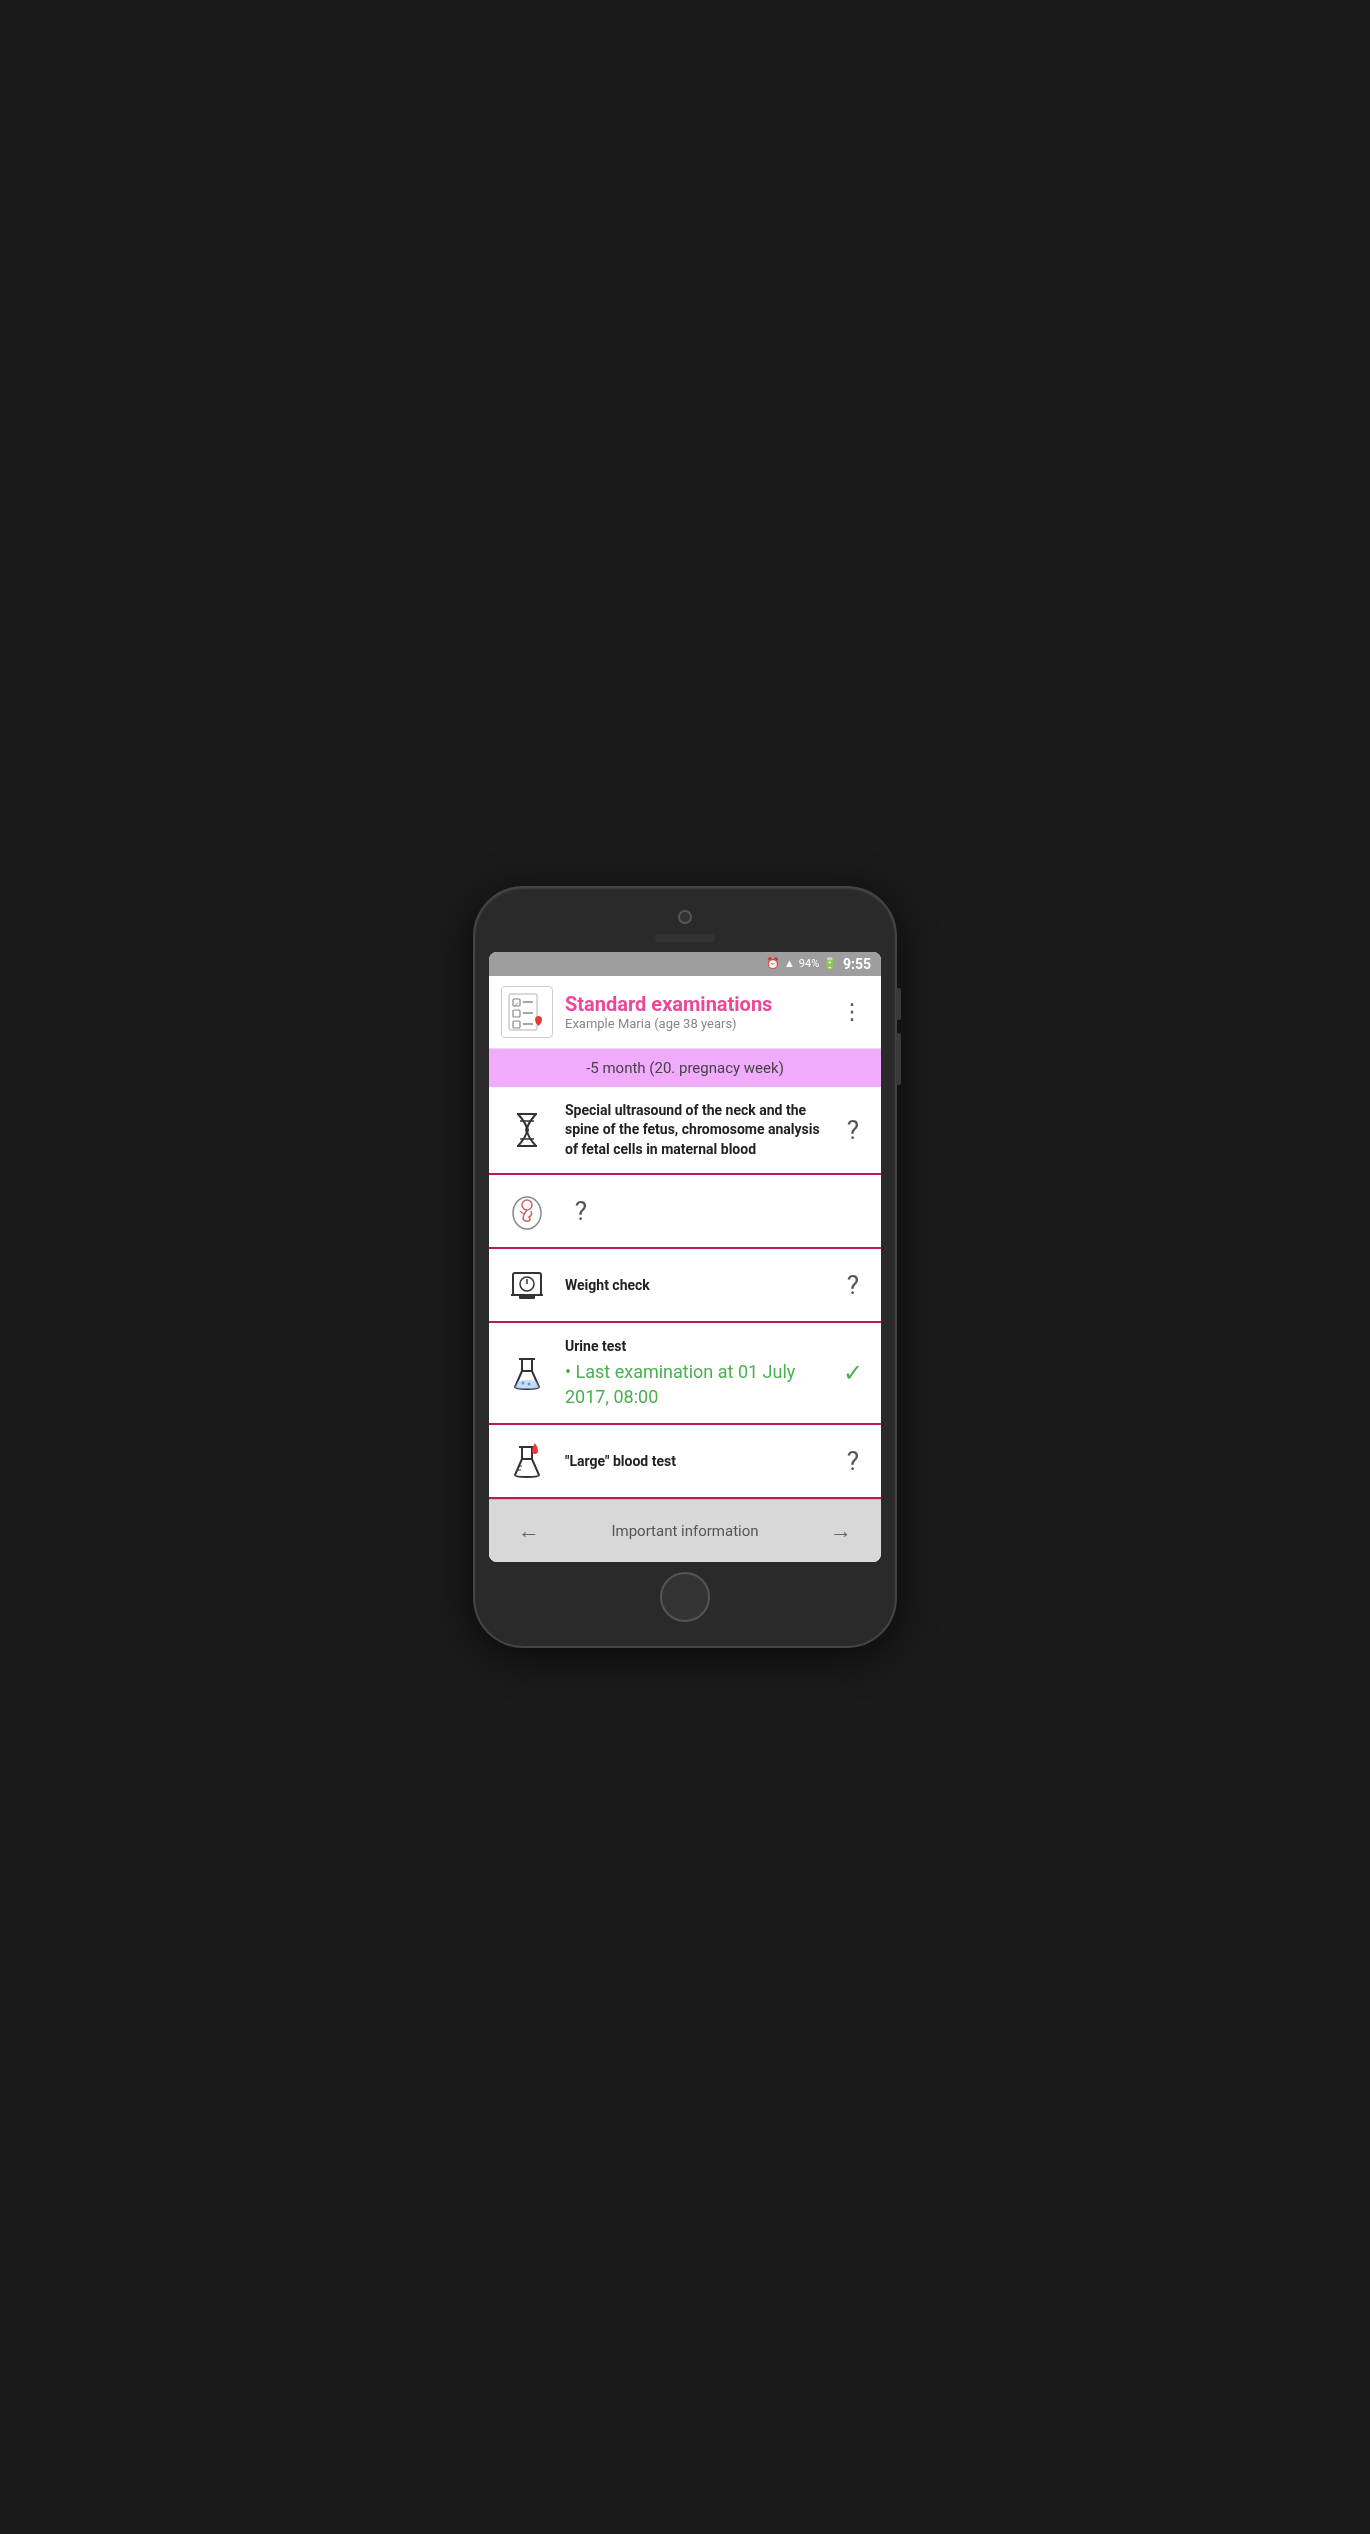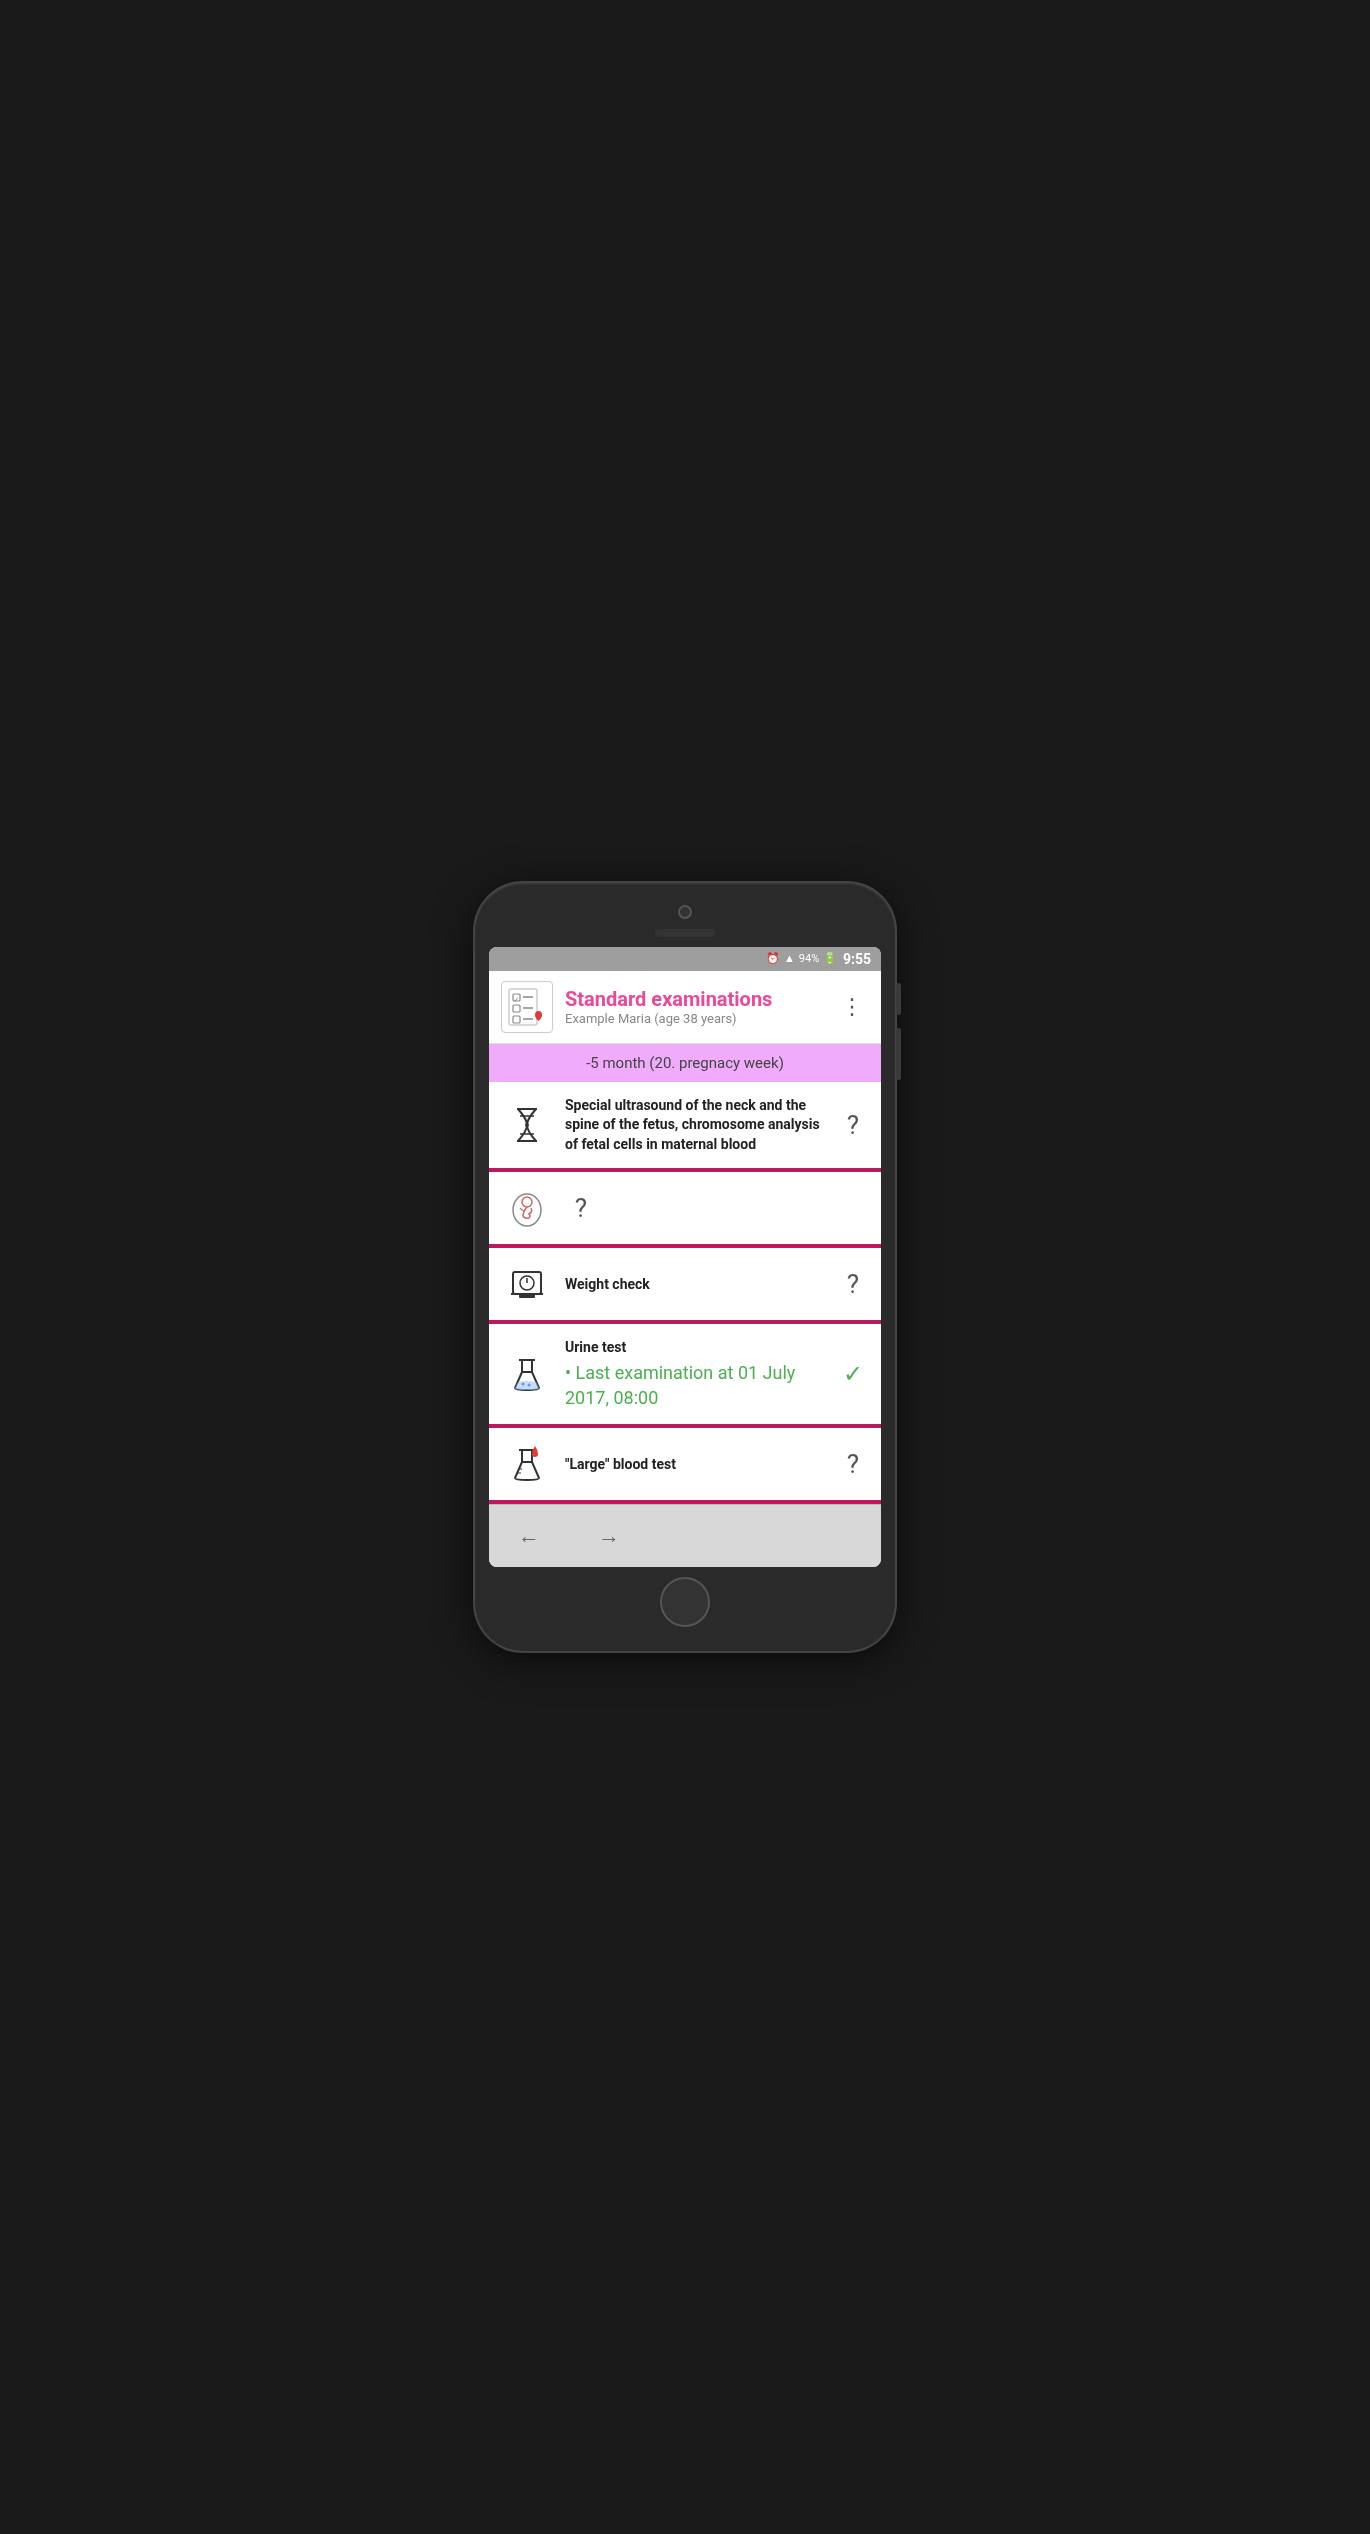--- a/index.html
+++ b/index.html
@@ -144,21 +144,21 @@
 
     
     .exam-list {
       background: #fff;
     }
 
     .exam-row {
       display: flex;
       align-items: center;
       padding: 14px 12px;
-      border-bottom: 4px solid #be185d;
+      border-bottom: 2px solid #be185d;
       gap: 12px;
     }
 
     .exam-icon {
       width: 52px;
       flex-shrink: 0;
       display: flex;
       align-items: center;
       justify-content: center;
     }
@@ -406,20 +406,21 @@
         <div class="exam-text">
           <div class="exam-title">"Large" blood test</div>
         </div>
         <div class="exam-action">?</div>
       </div>
 
     </div>
 
     <div class="bottom-nav">
       <div class="nav-btn nav-btn-arrow">←</div>
+      <div class="nav-btn nav-btn-center">Important information</div>
       <div class="nav-btn nav-btn-arrow">→</div>
     </div>
 
   </div>
 
   <div class="phone-bottom-bar">
     <div class="phone-home-btn"></div>
   </div>
 </div>
 

